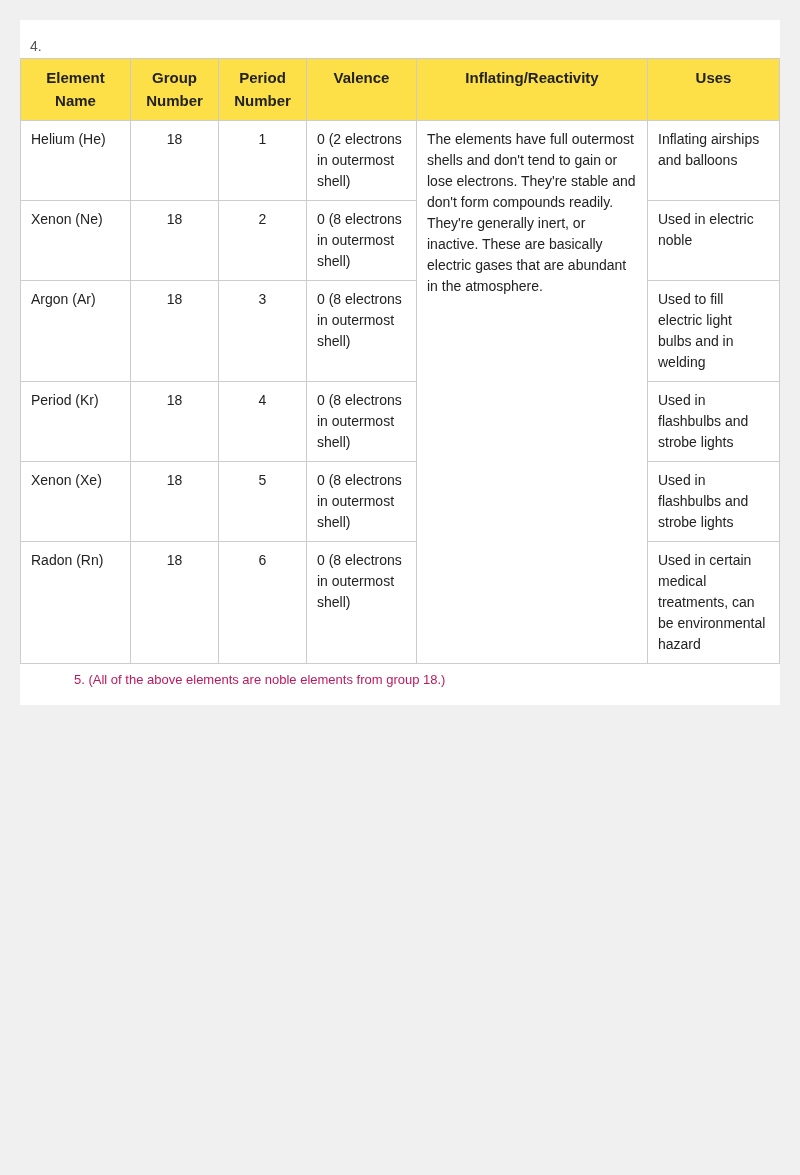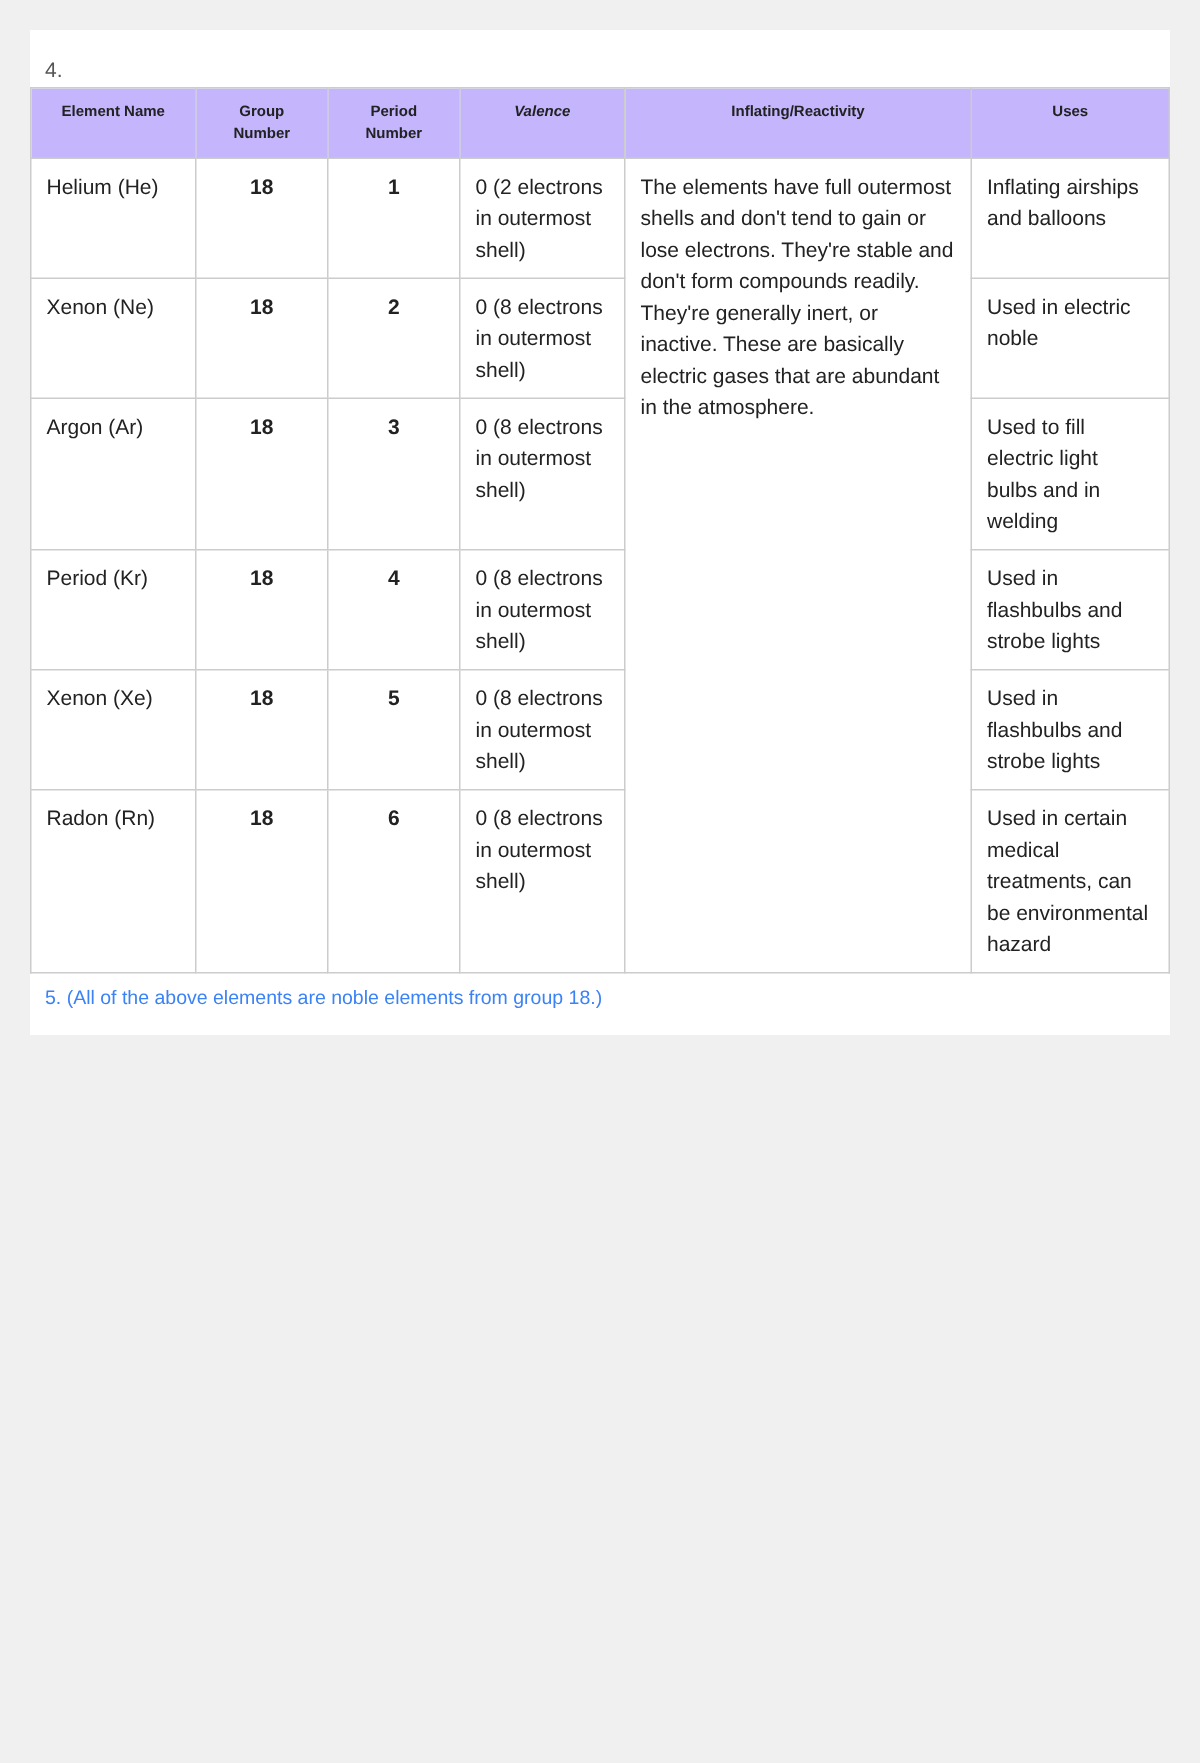--- a/index.html
+++ b/index.html
@@ -27,42 +27,42 @@
       border: 1px solid #ccc;
     }
     th, td {
       border: 1px solid #ccc;
       padding: 8px 10px;
       vertical-align: top;
       font-size: 14px;
       line-height: 1.5;
     }
     thead th {
-      background: #c4b5fd;
+      background: #fde047;
       font-weight: bold;
       text-align: center;
-      font-size: 10px;
+      font-size: 15px;
     }
     td {
       text-align: left;
     }
     td.center {
       text-align: center;
-      font-weight: bold;
     }
     .element-name-col { width: 100px; }
     .group-col { width: 80px; text-align: center; }
     .period-col { width: 80px; }
-    .valence-col { width: 100px; font-style: italic; }
+    .valence-col { width: 100px; }
     .properties-col { width: 210px; }
     .uses-col { width: 120px; }
     .footnote {
       font-size: 13px;
-      color: #3b82f6;
+      color: #be185d;
       padding: 8px 10px;
+      margin-left: 44px;
     }
   </style>
 </head>
 <body>
 
 <div class="page-wrapper">
   <div class="question-label">4.</div>
 
   <table>
     <thead>

